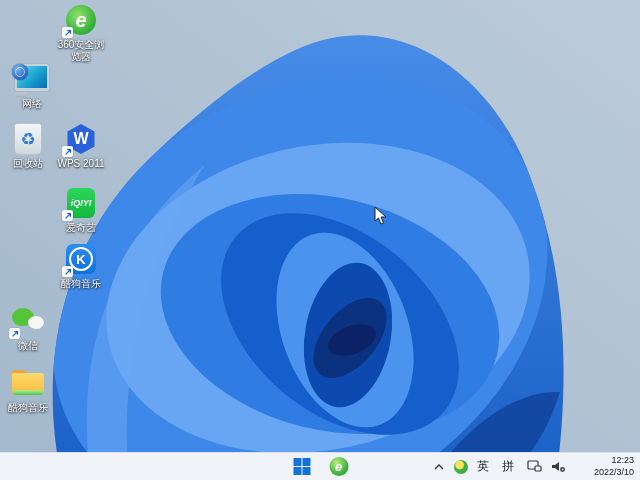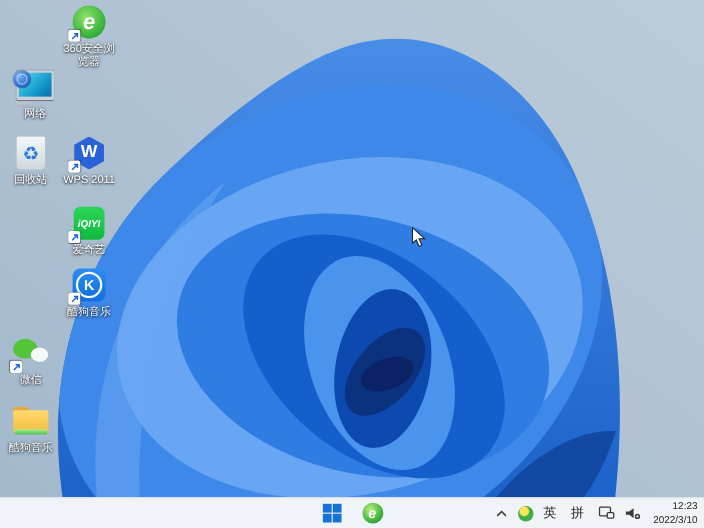--- a/index.html
+++ b/index.html
@@ -65,21 +65,21 @@
   .tb-center{position:absolute;left:50%;transform:translateX(-50%);display:flex;align-items:center;gap:13px;height:100%;}
   .tb-btn{width:24px;height:24px;display:flex;align-items:center;justify-content:center;border-radius:4px;}
   .winlogo{display:grid;grid-template-columns:8px 8px;grid-template-rows:8px 8px;gap:1px;}
   .winlogo span{background:#1572d6;}
   .tb-e{width:19px;height:19px;border-radius:50%;background:radial-gradient(circle at 38% 32%,#b8ef7e,#3fb33f 60%,#1f8f2e);
         color:#fff;font-weight:bold;font-style:italic;font-size:13px;display:flex;align-items:center;justify-content:center;}
   .tray{position:absolute;right:0;top:0;height:100%;display:flex;align-items:center;gap:9px;padding-right:6px;}
   .tray-ico{display:flex;align-items:center;justify-content:center;height:100%;}
   .lang{font-size:12px;color:#1f1f1f;}
   .tray-360{width:14px;height:14px;border-radius:50%;background:radial-gradient(circle at 40% 35%,#ffe35a 0 30%,#3fae45 40%);}
-  .clock{font-size:9px;color:#1f1f1f;text-align:right;line-height:1.25;margin-left:2px;}
+  .clock{font-size:9px;color:#1f1f1f;text-align:right;line-height:1.25;margin-left:19px;}
   
   .cursor{position:absolute;z-index:9;}
 </style>
 </head>
 <body>
 
 <div class="screen">
 
   <svg class="wallpaper" viewBox="0 0 640 480" preserveAspectRatio="none">
     <defs>

